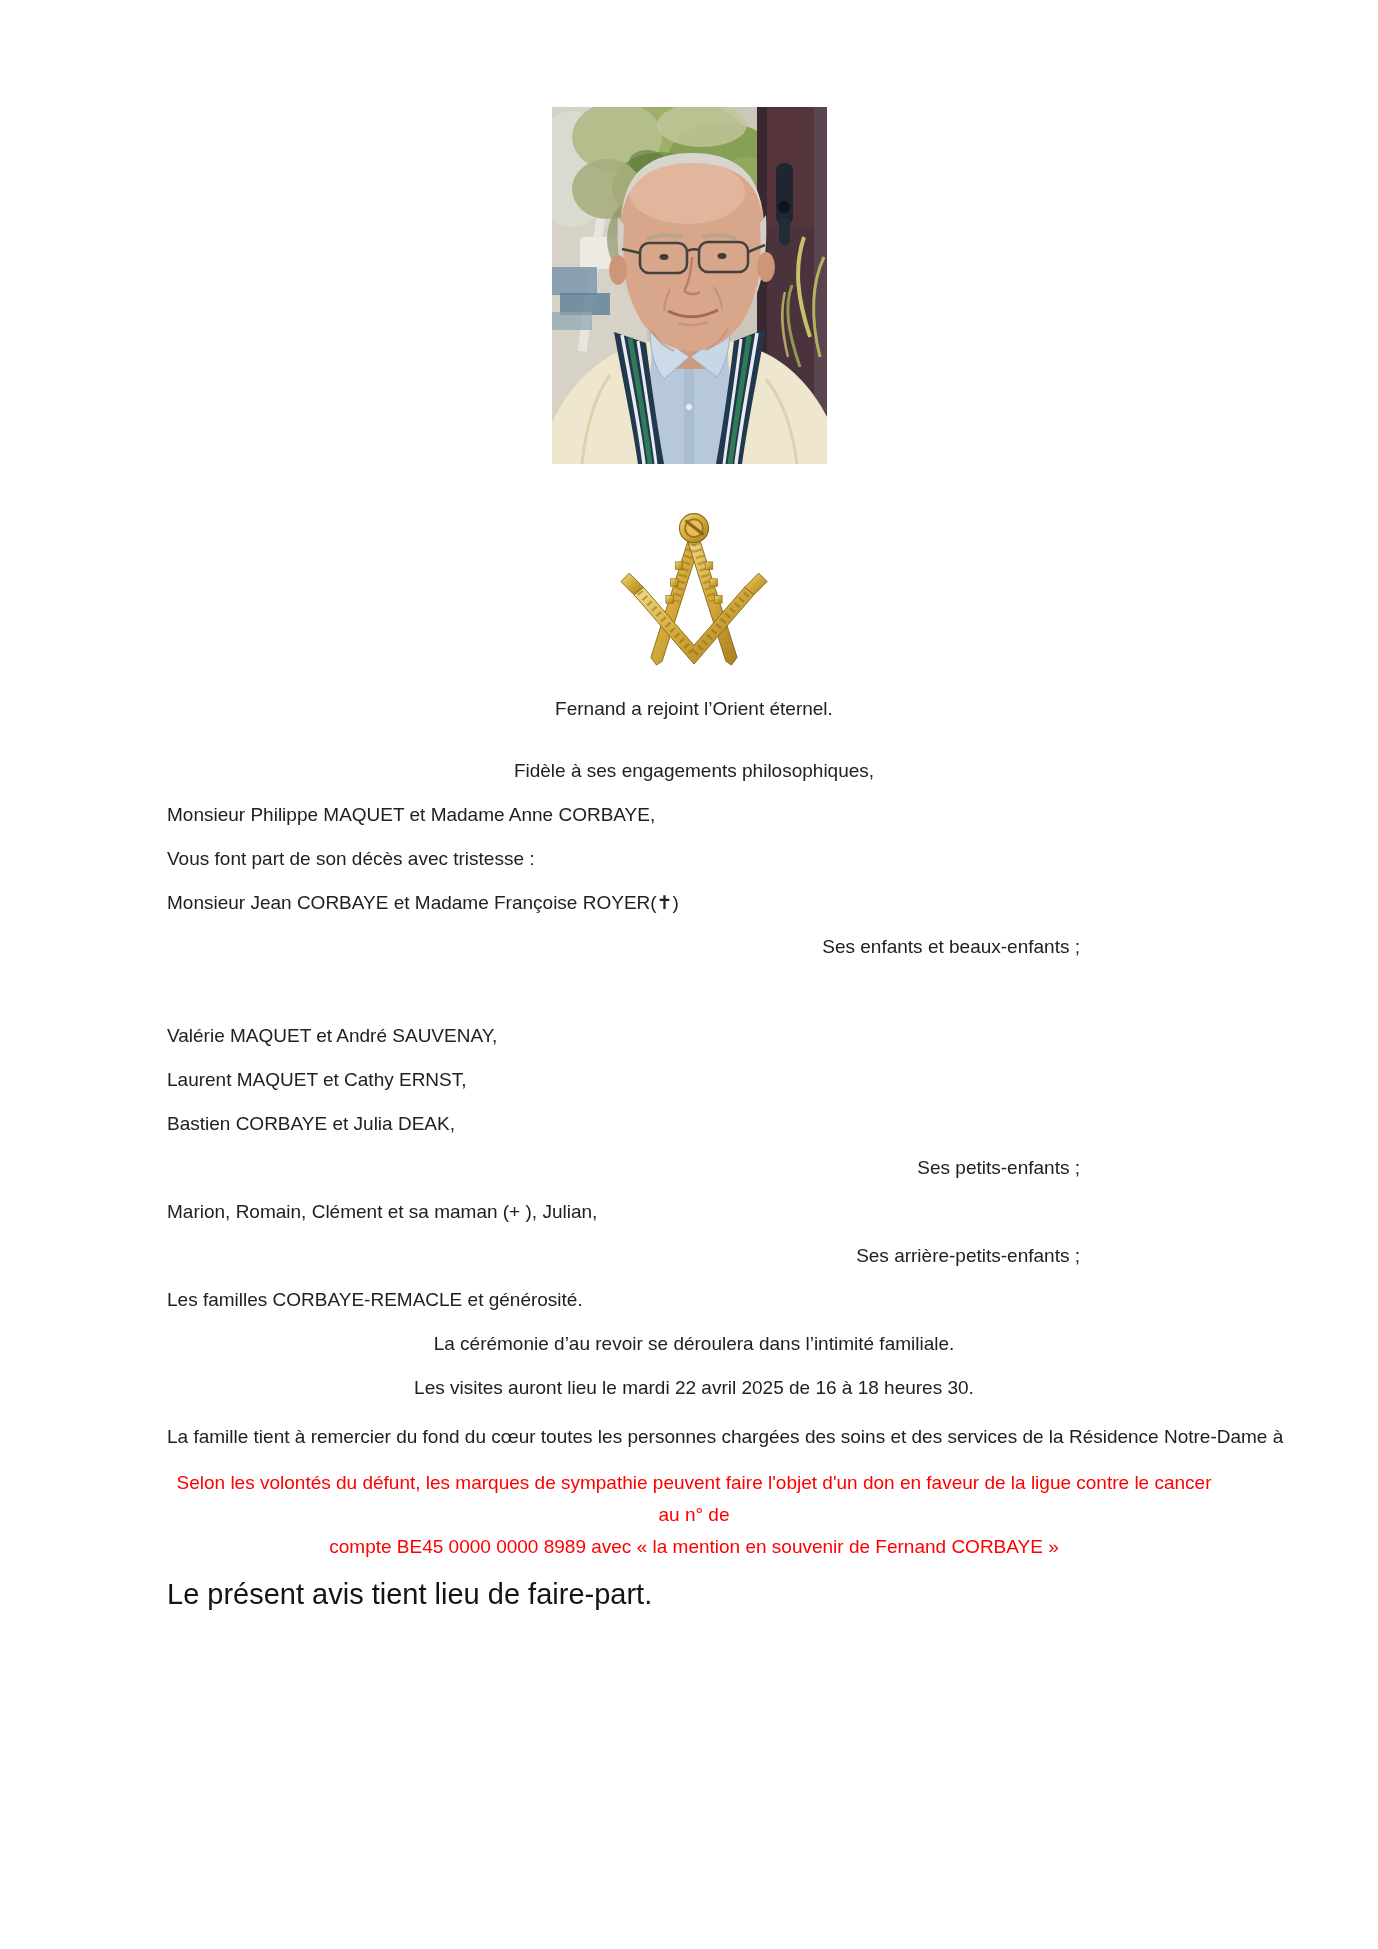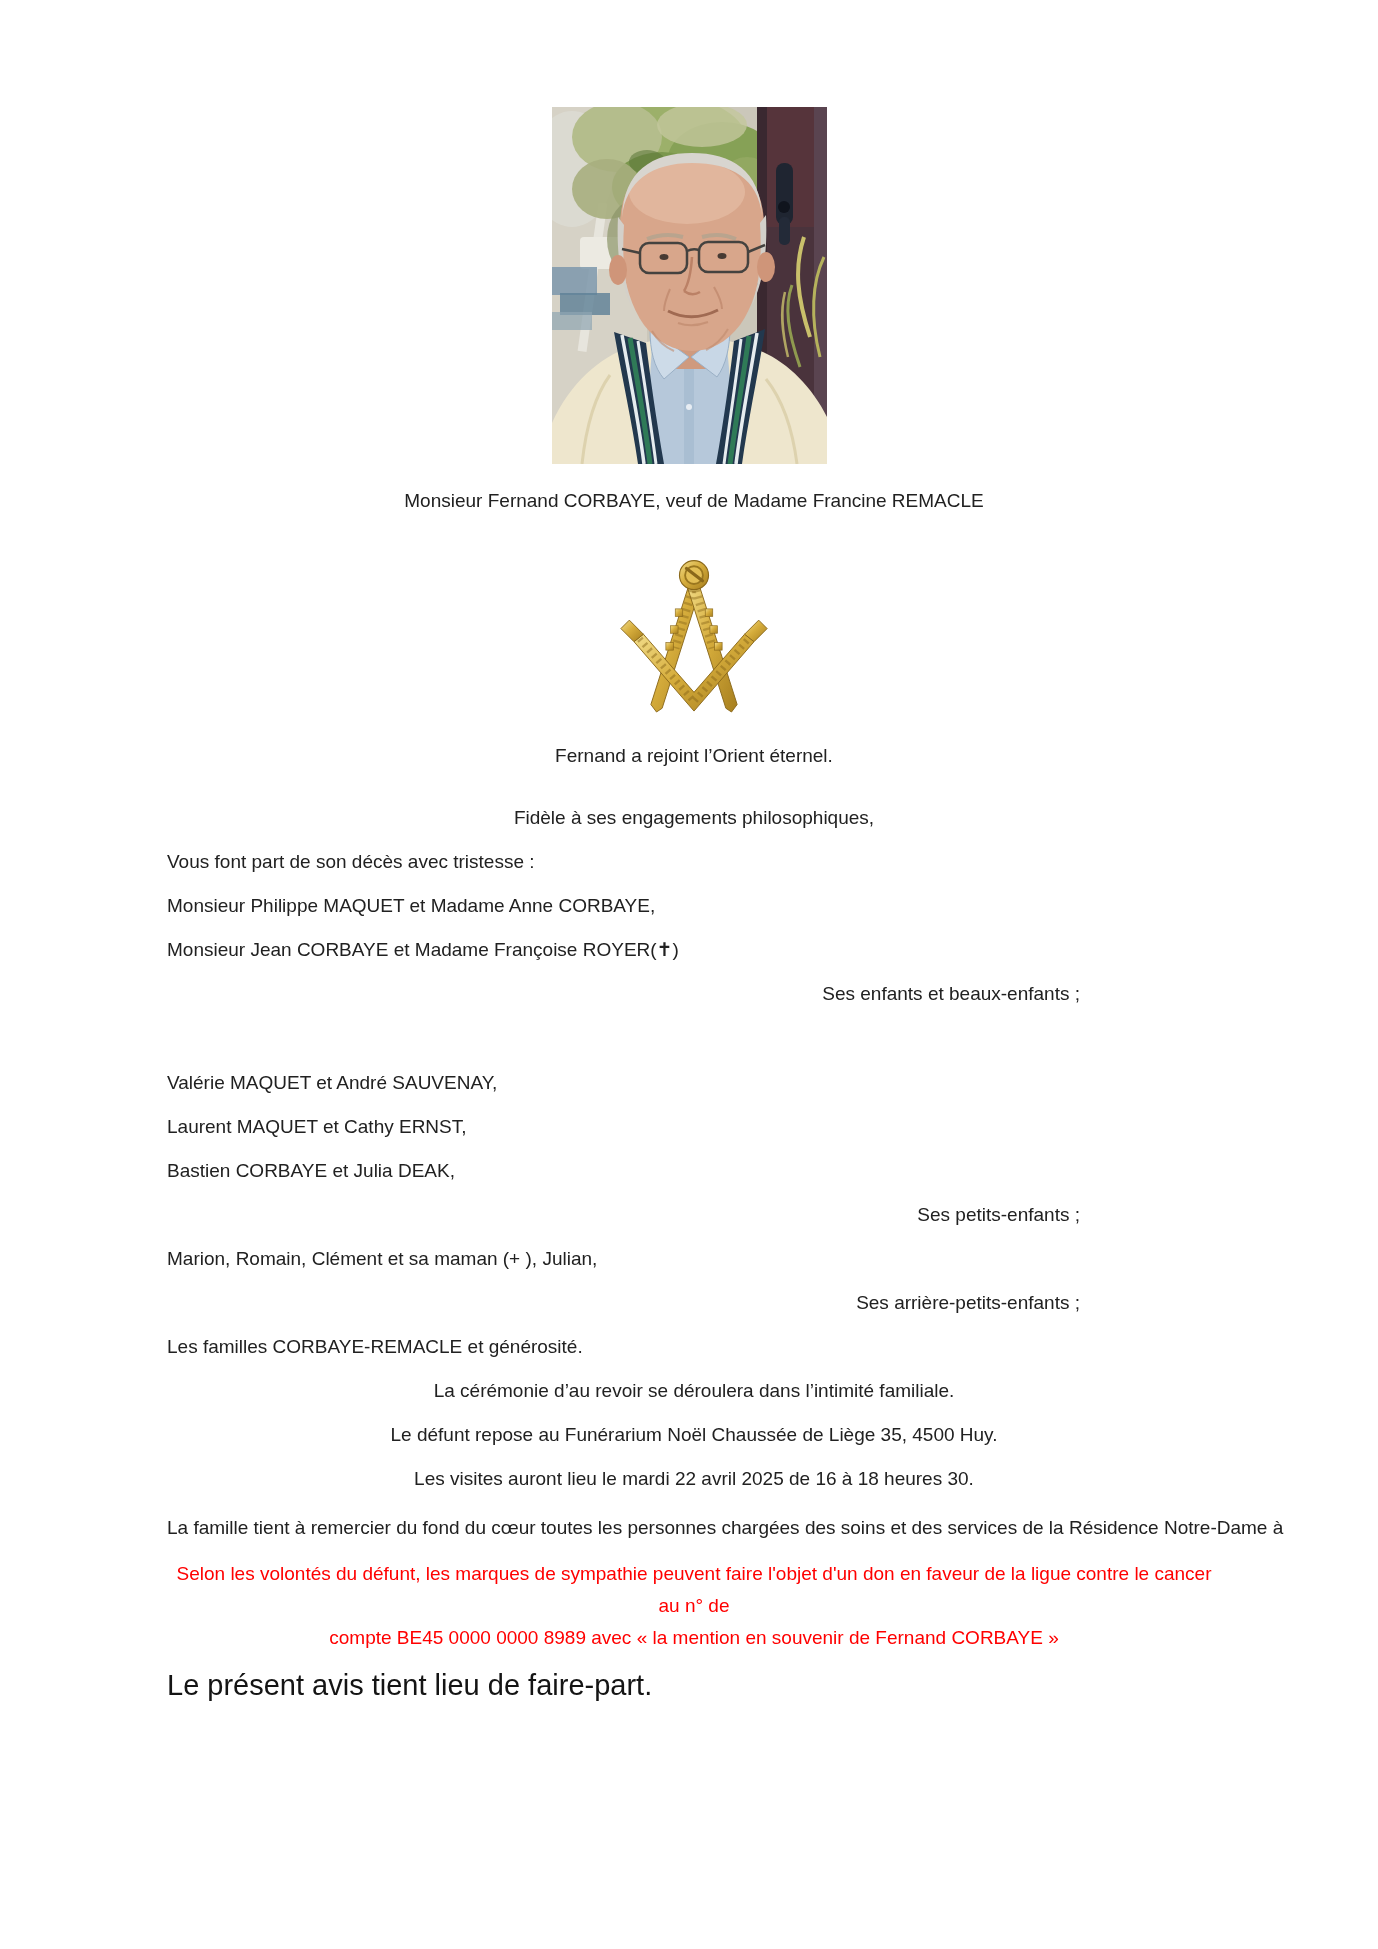--- a/index.html
+++ b/index.html
@@ -120,21 +120,20 @@
         <path d="M116,204 Q140,216 166,203" stroke="#a06a52" stroke-width="3" fill="none"></path>
         <path d="M126,216 Q140,221 156,215" stroke="#c08a6e" stroke-width="2" fill="none" opacity="0.7"></path>
         <path d="M100,224 Q108,238 122,244" stroke="#c08a6e" stroke-width="2" fill="none" opacity="0.6"></path>
         <path d="M176,222 Q168,236 154,243" stroke="#c08a6e" stroke-width="2" fill="none" opacity="0.6"></path>
       </svg>
     </div>
   </div>
 
   <div class="content">
 
-    <div class="ln center name">Monsieur Fernand CORBAYE, veuf de Madame Francine REMACLE</div>
 
     <div class="emblem-row">
       <svg width="150" height="166" viewBox="0 0 160 176" xmlns="http://www.w3.org/2000/svg">
         <defs>
           <linearGradient id="gold" x1="0" y1="0" x2="1" y2="1">
             <stop offset="0" stop-color="#f2dd8a"></stop>
             <stop offset="0.45" stop-color="#d6ad3c"></stop>
             <stop offset="1" stop-color="#a67e1e"></stop>
           </linearGradient>
         </defs>
@@ -158,37 +157,36 @@
         <path d="M16,93 L80,167 L144,93 L134,85 L80,147 L26,85 Z" fill="url(#gold)" stroke="#8a681a" stroke-width="1"></path>
         <polygon points="26,85 16,93 2,79 11,70" fill="url(#gold)" stroke="#8a681a" stroke-width="1"></polygon>
         <polygon points="134,85 144,93 158,79 149,70" fill="url(#gold)" stroke="#8a681a" stroke-width="1"></polygon>
         <path d="M22,90 L80,157 L138,90" stroke="#8a681a" stroke-width="7" fill="none" stroke-dasharray="2.5,5" opacity="0.5"></path>
       </svg>
     </div>
 
     <div class="ln center fernand">Fernand a rejoint l’Orient éternel.</div>
     <div class="ln center fidele">Fidèle à ses engagements philosophiques,</div>
 
+    <div class="ln">Monsieur Philippe MAQUET et Madame Anne CORBAYE,</div>
     <div class="ln">Vous font part de son décès avec tristesse :</div>
-    <div class="ln">Monsieur Philippe MAQUET et Madame Anne CORBAYE,</div>
     <div class="ln">Monsieur Jean CORBAYE et Madame Françoise ROYER(✝)</div>
     <div class="ln right">Ses enfants et beaux-enfants ;</div>
 
     <div class="ln gap-top">Valérie MAQUET et André SAUVENAY,</div>
     <div class="ln">Laurent MAQUET et Cathy ERNST,</div>
     <div class="ln">Bastien CORBAYE et Julia DEAK,</div>
     <div class="ln right">Ses petits-enfants ;</div>
 
     <div class="ln">Marion, Romain, Clément et sa maman (+ ), Julian,</div>
     <div class="ln right">Ses arrière-petits-enfants ;</div>
 
     <div class="ln">Les familles CORBAYE-REMACLE et générosité.</div>
 
     <div class="ln center">La cérémonie d’au revoir se déroulera dans l’intimité familiale.</div>
-    <div class="ln center">Le défunt repose au Funérarium Noël Chaussée de Liège 35, 4500 Huy.</div>
     <div class="ln center">Les visites auront lieu le mardi 22 avril 2025 de 16 à 18 heures 30.</div>
 
     <div class="para2">
       <div>La famille tient à remercier du fond du cœur toutes les personnes chargées des soins et des services de la Résidence Notre-Dame à</div>
     </div>
 
     <div class="donation" id="donation-block" style="color: rgb(255, 0, 0);">
       <div>Selon les volontés du défunt, les marques de sympathie peuvent faire l'objet d'un don en faveur de la ligue contre le cancer au n° de</div>
       <div>compte BE45 0000 0000 8989 avec « la mention en souvenir de Fernand CORBAYE »</div>
     </div>

